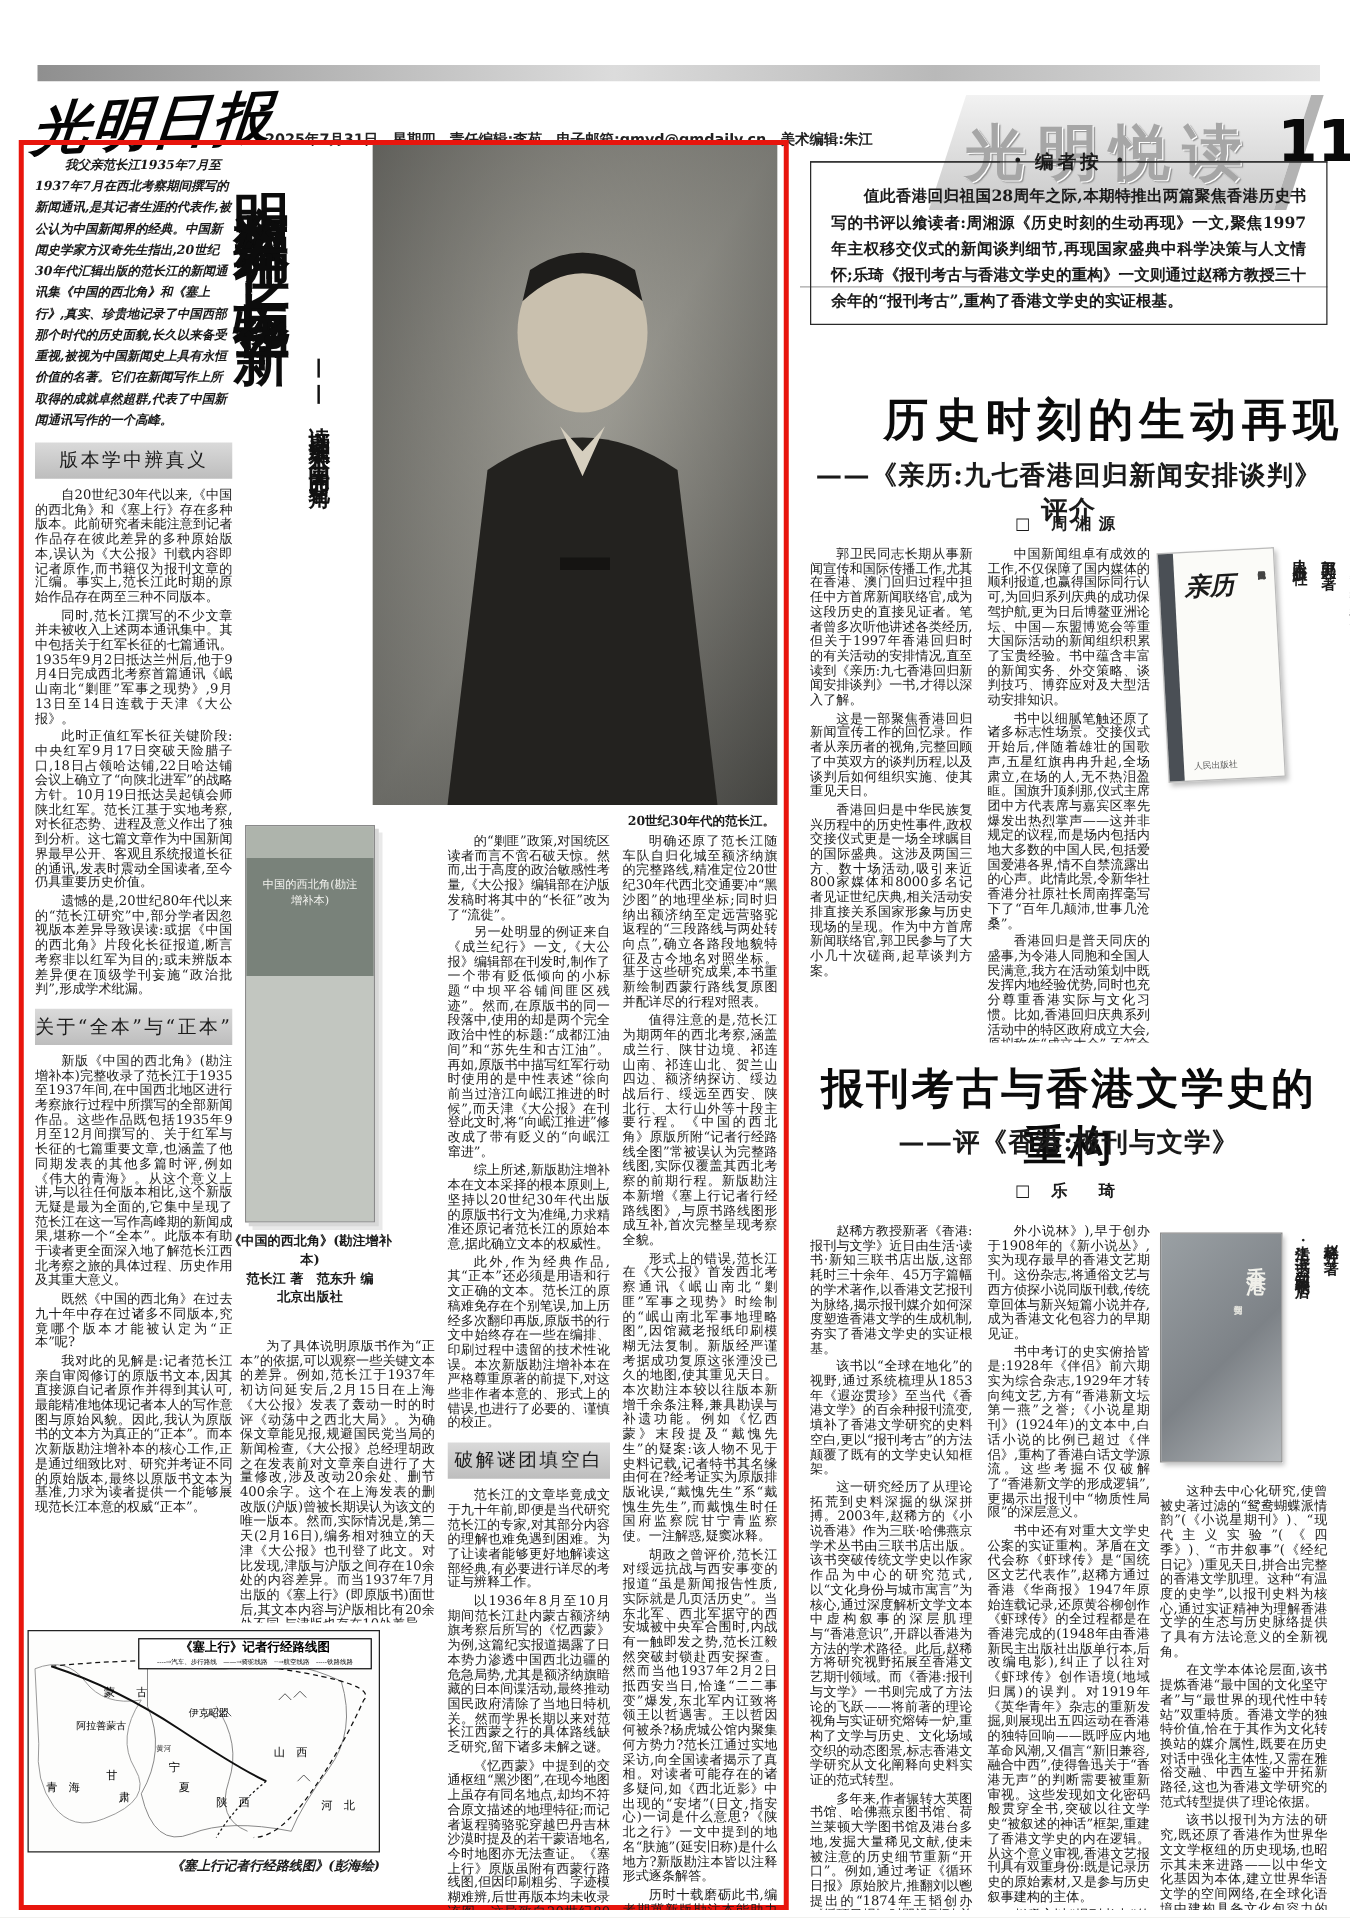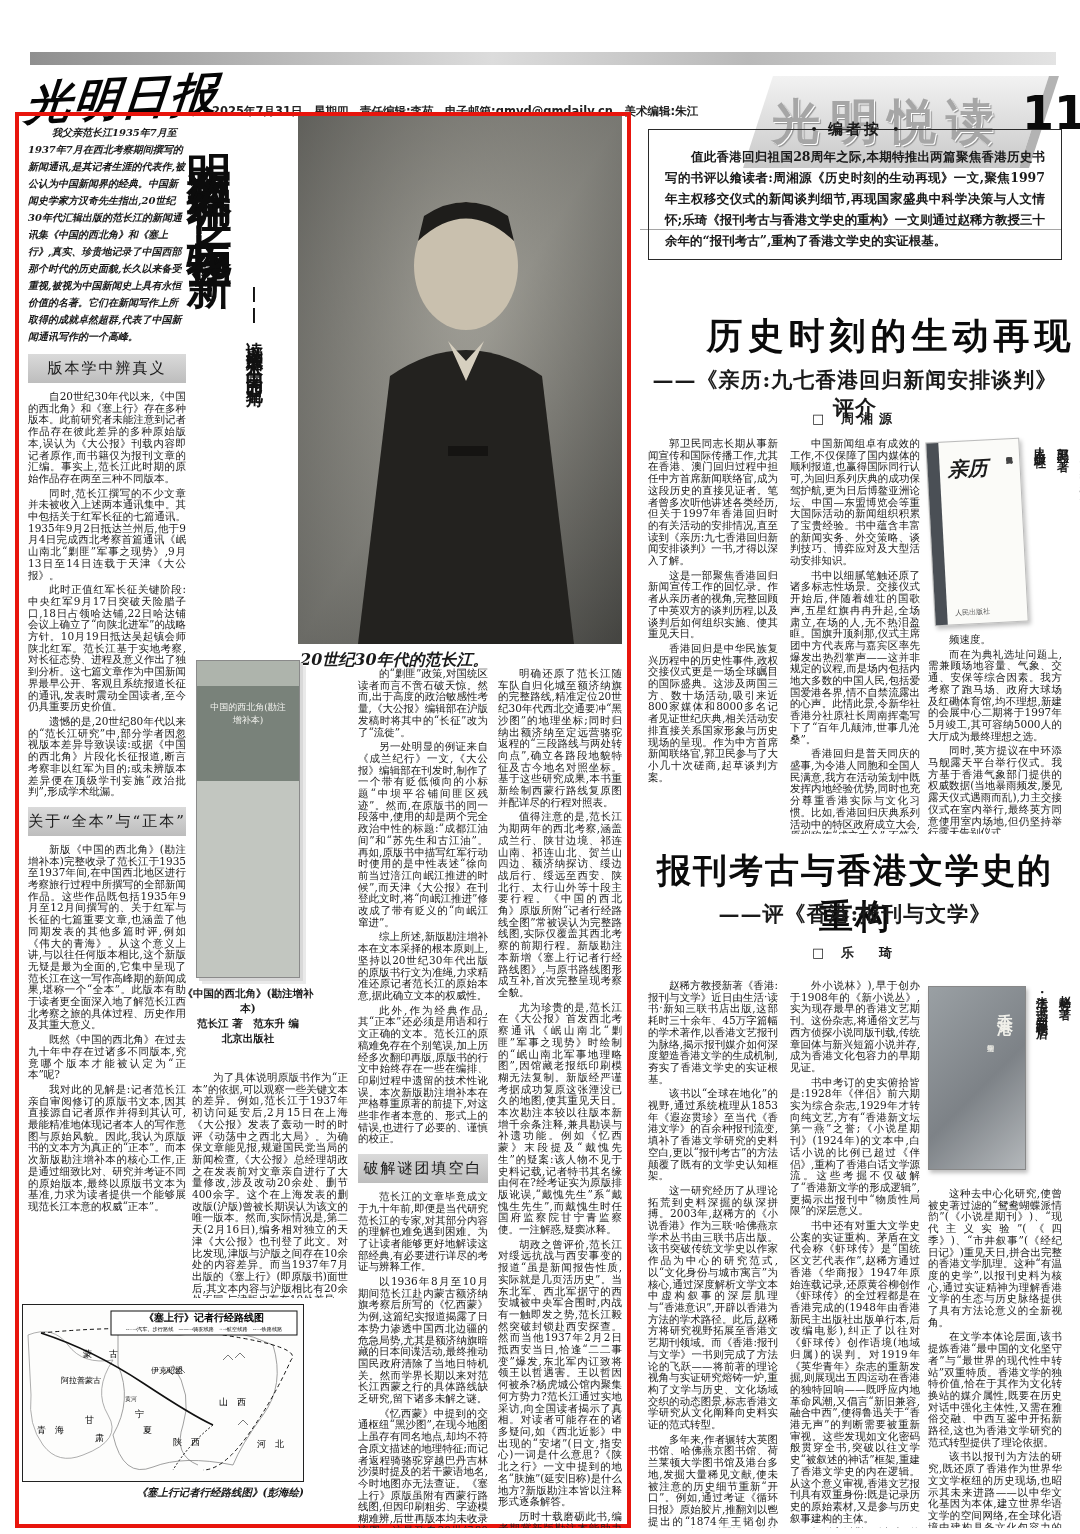--- a/index.html
+++ b/index.html
@@ -25,21 +25,21 @@
   .col{overflow:hidden;}
   .para{font-size:10.5px;line-height:11.7px;text-align:justify;margin:0 0 3px 0;text-indent:21px;}
   .kai{font-style:italic;font-weight:bold;font-size:10px;line-height:17px;}
   .secbox{background:linear-gradient(#dadada,#bdbdbd);text-align:center;font-weight:normal;
           font-size:15px;padding:5px 0;margin:9px 0 8px 0;letter-spacing:2px;}
   .vtitle{writing-mode:vertical-rl;font-weight:bold;font-size:45px;letter-spacing:9px;
           line-height:1.05;color:#0c0c0c;}
   .vtitle .gap{display:inline-block;height:26px;}
   .vsub{writing-mode:vertical-rl;font-weight:bold;font-size:17px;letter-spacing:4px;color:#111;}
   .vby{writing-mode:vertical-rl;font-size:13px;font-weight:bold;letter-spacing:3px;}
-  .photo-cap{font-size:16px;font-weight:bold;font-style:italic;}
+  .photo-cap{font-size:10px;font-weight:bold;text-align:right;}
   .book1{background:linear-gradient(#aeb4ac 0%,#aeb4ac 8%,#79827a 8%,#79827a 38%,#c2c6c0 38%);
          border:1px solid #8a8a8a;box-shadow:3px 3px 0 #d8d8d8,6px 6px 0 #e9e9e9;
          display:flex;align-items:flex-start;justify-content:center;}
   .book1-t{margin-top:40px;color:#f3f3ef;font-size:9px;text-align:center;width:80%;}
   .bcap{font-size:10.5px;font-weight:bold;text-align:center;line-height:15px;}
   .mapbox{border:1px solid #222;background:#fdfdfc;}
   .map-cap{font-size:10.5px;font-weight:bold;font-style:italic;text-align:right;}
   
   .ednote{border:1.5px solid #2a2a2a;padding:14px 16px 8px 16px;}
   .ednote-head{display:flex;align-items:center;gap:10px;}
@@ -155,21 +155,21 @@
         <p class="para">范长江的文章毕竟成文于九十年前,即便是当代研究范长江的专家,对其部分内容的理解也难免遇到困难。为了让读者能够更好地解读这部经典,有必要进行详尽的考证与辨释工作。</p>
         <p class="para">以1936年8月至10月期间范长江赴内蒙古额济纳旗考察后所写的《忆西蒙》为例,这篇纪实报道揭露了日本势力渗透中国西北边疆的危急局势,尤其是额济纳旗暗藏的日本间谍活动,最终推动国民政府清除了当地日特机关。然而学界长期以来对范长江西蒙之行的具体路线缺乏研究,留下诸多未解之谜。</p>
         <p class="para">《忆西蒙》中提到的交通枢纽“黑沙图”,在现今地图上虽存有同名地点,却均不符合原文描述的地理特征;而记者返程骑骆驼穿越巴丹吉林沙漠时提及的若干蒙语地名,今时地图亦无法查证。《塞上行》原版虽附有西蒙行路线图,但因印刷粗劣、字迹模糊难辨,后世再版本均未收录该图。这导致自20世纪80年代起新闻界多次组织“重走中国的西北角”活动,至今仍无团队能完整复现西蒙行的原始路线。</p>
       </div>
   </div>
 
   <div class="abs col" style="left:498px;top:668px;width:124px;height:860px;">
     <div>
         <p class="para">明确还原了范长江随车队自归化城至额济纳旗的完整路线,精准定位20世纪30年代西北交通要冲“黑沙图”的地理坐标;同时归纳出额济纳至定远营骆驼返程的“三段路线与两处转向点”,确立各路段地貌特征及古今地名对照坐标。基于这些研究成果,本书重新绘制西蒙行路线复原图并配详尽的行程对照表。</p>
         <p class="para">值得注意的是,范长江为期两年的西北考察,涵盖成兰行、陕甘边境、祁连山南、祁连山北、贺兰山四边、额济纳探访、绥边战后行、绥远至西安、陕北行、太行山外等十段主要行程。《中国的西北角》原版所附“记者行经路线全图”常被误认为完整路线图,实际仅覆盖其西北考察的前期行程。新版勘注本新增《塞上行记者行经路线图》,与原书路线图形成互补,首次完整呈现考察全貌。</p>
-        <p class="para">尤为珍贵的是,范长江在《大公报》首发西北考察通讯《岷山南北“剿匪”军事之现势》时绘制的“岷山南北军事地理略图”,因馆藏老报纸印刷模糊无法复制。新版经严谨考据成功复原这张湮没已久的地图,使其重见天日。本次勘注本较以往版本新增千余条注释,兼具勘误与补遗功能。例如《忆西蒙》末段提及“戴愧先生”的疑案:该人物不见于史料记载,记者特书其名缘由何在?经考证实为原版排版讹误,“戴愧先生”系“戴愧生先生”,而戴愧生时任国府监察院甘宁青监察使。一注解惑,疑窦冰释。</p>
+        <p class="para">形式上的错误,范长江在《大公报》首发西北考察通讯《岷山南北“剿匪”军事之现势》时绘制的“岷山南北军事地理略图”,因馆藏老报纸印刷模糊无法复制。新版经严谨考据成功复原这张湮没已久的地图,使其重见天日。本次勘注本较以往版本新增千余条注释,兼具勘误与补遗功能。例如《忆西蒙》末段提及“戴愧先生”的疑案:该人物不见于史料记载,记者特书其名缘由何在?经考证实为原版排版讹误,“戴愧先生”系“戴愧生先生”,而戴愧生时任国府监察院甘宁青监察使。一注解惑,疑窦冰释。</p>
         <p class="para">胡政之曾评价,范长江对绥远抗战与西安事变的报道“虽是新闻报告性质,实际就是几页活历史”。当东北军、西北军据守的西安城被中央军合围时,内战有一触即发之势,范长江毅然突破封锁赴西安探查。然而当他1937年2月2日抵西安当日,恰逢“二二事变”爆发,东北军内讧致将领王以哲遇害。王以哲因何被杀?杨虎城公馆内聚集何方势力?范长江通过实地采访,向全国读者揭示了真相。对读者可能存在的诸多疑问,如《西北近影》中出现的“安堵”(日文,指安心)一词是什么意思?《陕北之行》一文中提到的地名“肤施”(延安旧称)是什么地方?新版勘注本皆以注释形式逐条解答。</p>
         <p class="para">历时十载磨砺此书,编者期冀新版勘注本能助力当代及后世读者更顺畅地阅读这部新闻经典。唯愿经典永传,前辈新闻人追求真理的赤诚精神长存不朽。</p>
       </div>
 
   </div>
 
   <div class="abs mapbox" style="left:22px;top:1304px;width:280px;height:176px;">
     <svg width="280" height="176">
       <path d="M5,30 Q30,20 45,40 T90,55 Q70,85 85,110 T60,150 Q35,160 20,140 T8,90 Z" fill="none" stroke="#999" stroke-width="0.8"></path>
       <path d="M95,20 Q140,35 175,28 T250,40 Q262,80 240,110 T210,160 Q160,150 130,162 T90,130 Q110,95 95,60 Z" fill="none" stroke="#888" stroke-width="0.8"></path>
@@ -234,28 +234,20 @@
       <div class="b2-title">亲历</div>
       <div class="b2-sub">九七香港回归新闻安排谈判</div>
       <div class="b2-pub">人民出版社</div>
     </div>
   </div>
   <div class="abs vcap" style="left:1026px;top:438px;height:195px;">
     <div>《亲历: 九七香港回归新闻安排谈判》</div>
     <div>郭卫民 著</div>
     <div>人民出版社</div>
   </div>
-  <div class="abs col" style="left:928px;top:634px;width:134px;height:200px;">
-    <div>
-        <p class="para">频速度。</p>
-        <p class="para">而在为典礼选址问题上,需兼顾场地容量、气象、交通、安保等综合因素。我方考察了跑马场、政府大球场及红磡体育馆,均不理想,新建的会展中心二期将于1997年5月竣工,其可容纳5000人的大厅成为最终理想之选。</p>
-        <p class="para">同时,英方提议在中环添马舰露天平台举行仪式。我方基于香港气象部门提供的权威数据(当地暴雨频发,屡见露天仪式遇雨而乱),力主交接仪式在室内举行,最终英方同意使用室内场地,但仍坚持举行露天告别仪式。</p>
-      </div>
-
-  </div>
 
   <div class="abs h-main" style="left:648px;top:848px;width:414px;font-size:34px;letter-spacing:2px;">报刊考古与香港文学史的重构</div>
   <div class="abs h-sub" style="left:648px;top:900px;width:414px;">——评《香港:报刊与文学》</div>
   <div class="abs h-by" style="left:648px;top:944px;width:414px;">□ 乐　琦</div>
 
   <div class="abs col" style="left:648px;top:980px;width:130px;height:548px;">
     <div>
         <p class="para">赵稀方教授新著《香港:报刊与文学》近日由生活·读书·新知三联书店出版,这部耗时三十余年、45万字篇幅的学术著作,以香港文艺报刊为脉络,揭示报刊媒介如何深度塑造香港文学的生成机制,夯实了香港文学史的实证根基。</p>
         <p class="para">该书以“全球在地化”的视野,通过系统梳理从1853年《遐迩贯珍》至当代《香港文学》的百余种报刊流变,填补了香港文学研究的史料空白,更以“报刊考古”的方法颠覆了既有的文学史认知框架。</p>
         <p class="para">这一研究经历了从理论拓荒到史料深掘的纵深拼搏。2003年,赵稀方的《小说香港》作为三联·哈佛燕京学术丛书由三联书店出版。该书突破传统文学史以作家作品为中心的研究范式,以“文化身份与城市寓言”为核心,通过深度解析文学文本中虚构叙事的深层肌理与“香港意识”,开辟以香港为方法的学术路径。此后,赵稀方将研究视野拓展至香港文艺期刊领域。而《香港:报刊与文学》一书则完成了方法论的飞跃——将前著的理论视角与实证研究熔铸一炉,重构了文学与历史、文化场域交织的动态图景,标志香港文学研究从文化阐释向史料实证的范式转型。</p>

